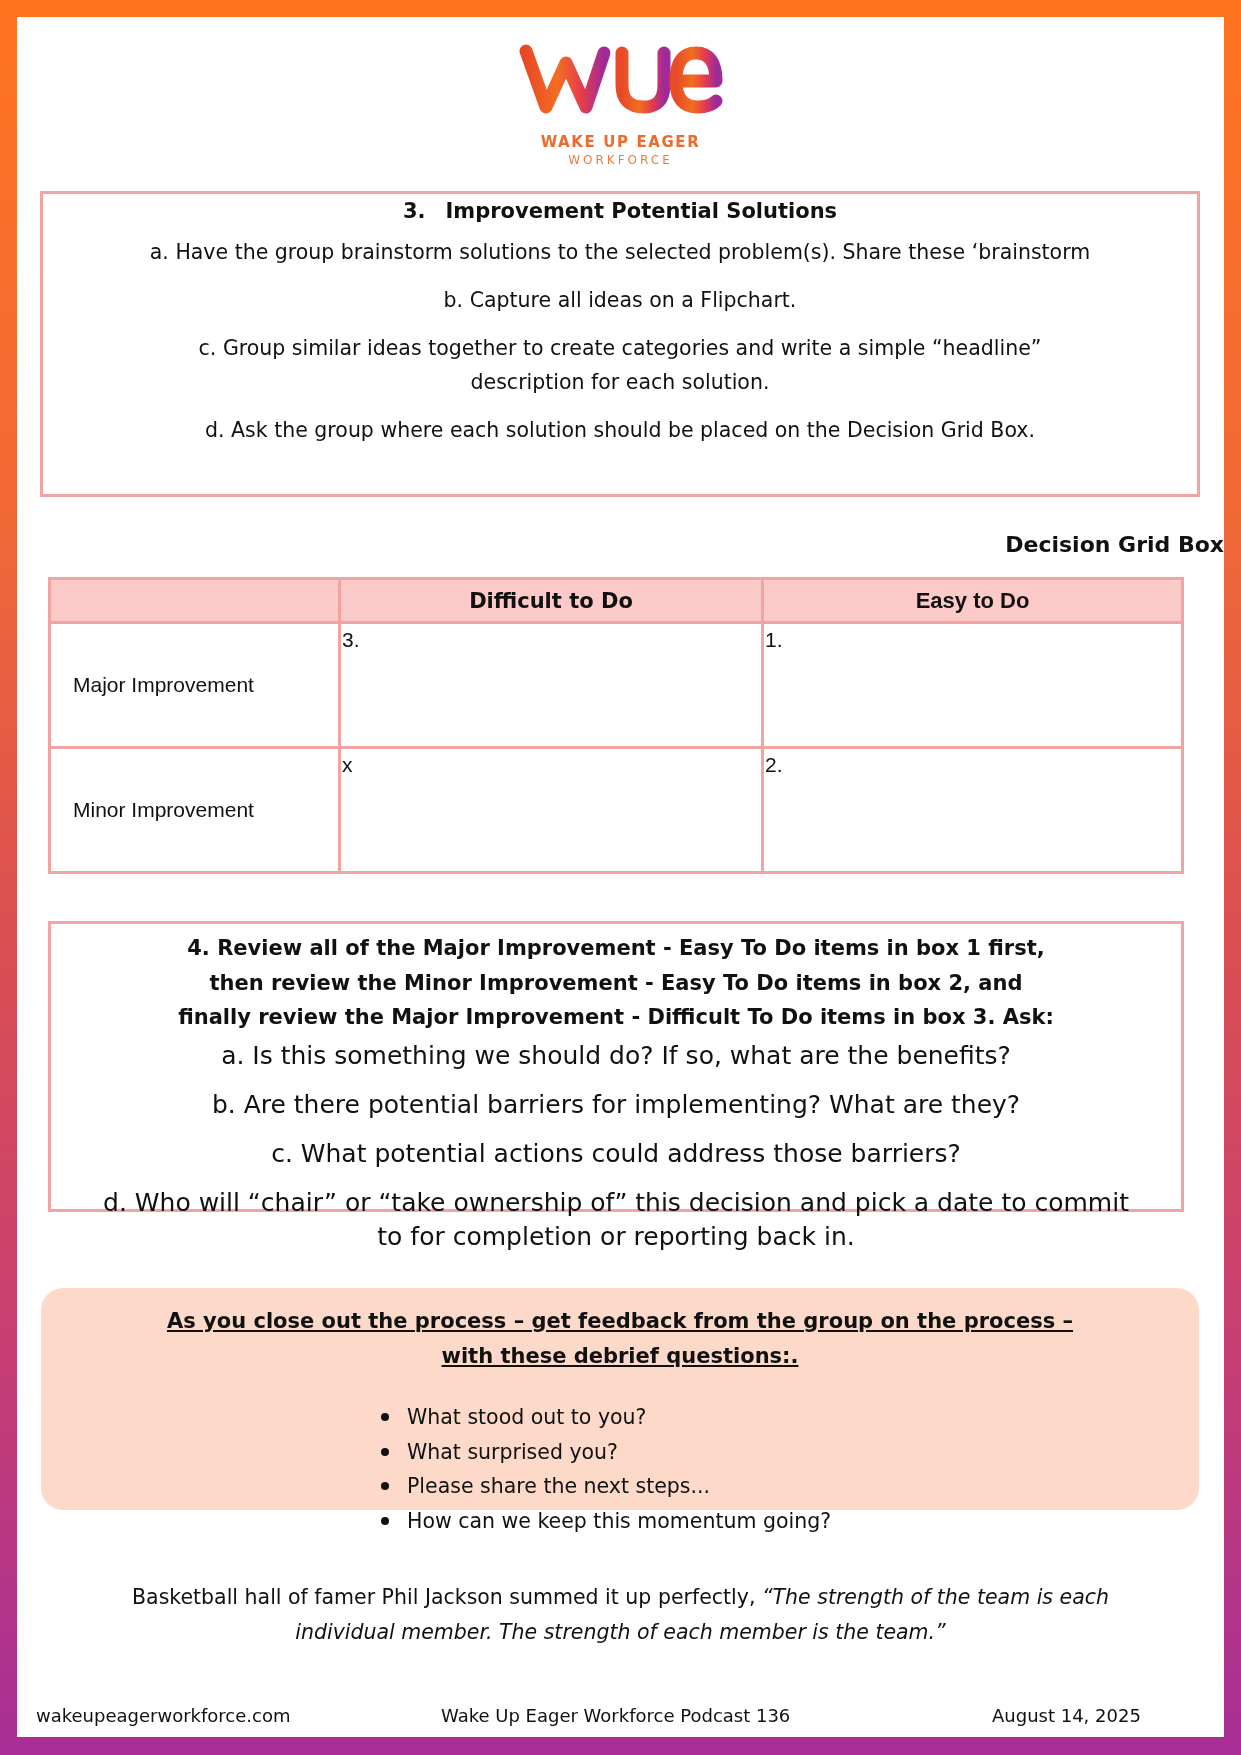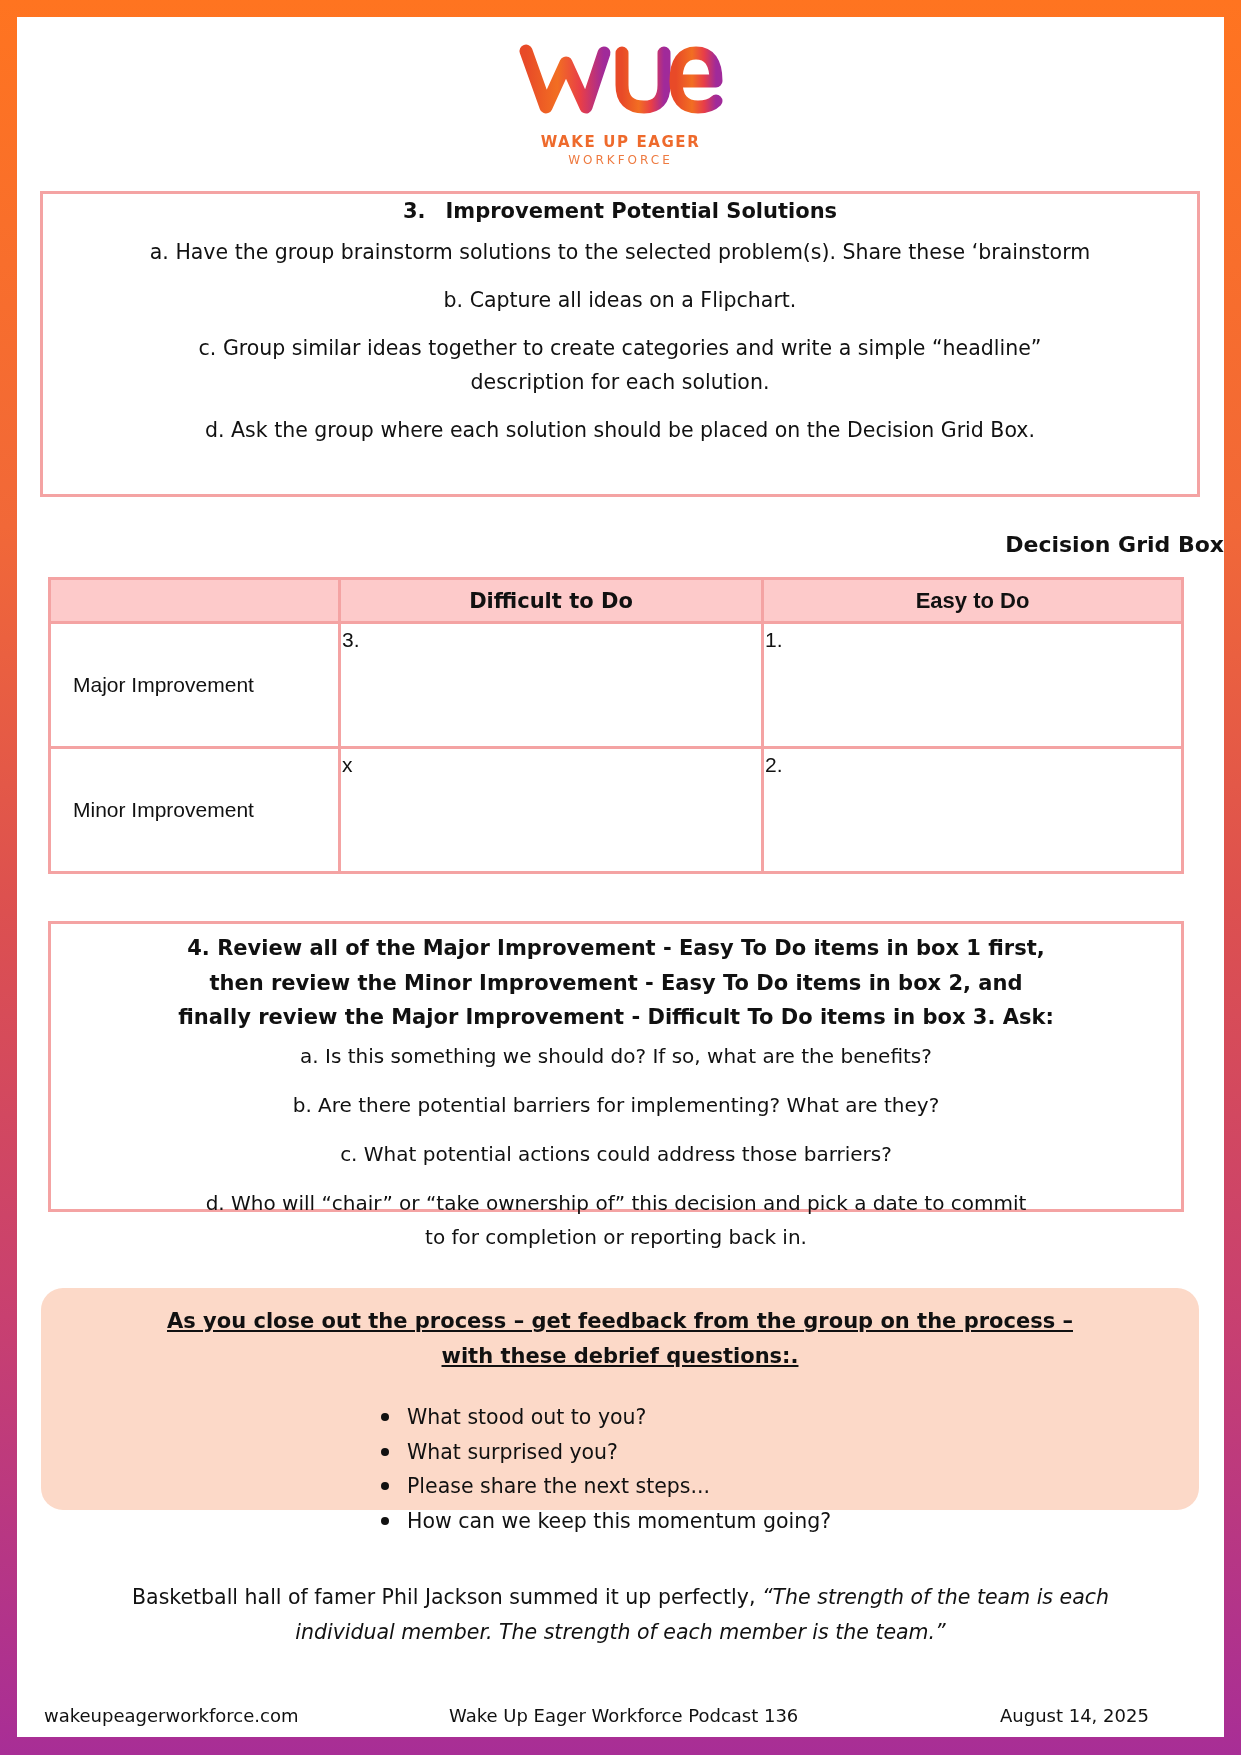--- a/index.html
+++ b/index.html
@@ -47,21 +47,21 @@
   table.grid th {
     background: #FDCACA; height: 41px; font-size: 22px; font-weight: bold;
   }
   table.grid th.difficult { font-family: "DejaVu Sans", sans-serif; font-size: 21px; }
   table.grid td.rowlabel {
     width: 265px; font-size: 21px; padding-left: 22px; text-align: left; height: 122px;
   }
   table.grid td.cell { vertical-align: top; font-size: 21px; padding-left: 1px; padding-top: 4px; }
   .box2 { left: 31px; top: 904px; width: 1136px; height: 291px; }
   .box2 .hd { font-weight: bold; font-size: 21px; line-height: 34.5px; margin-top: 7px; }
-  .box2 p { margin: 0; font-size: 20px; line-height: 34px; }
+  .box2 p { margin: 0; font-size: 25px; line-height: 34px; }
   .box2 .qa { margin-top: 4px; }
   .box2 .qb, .box2 .qc, .box2 .qd { margin-top: 15px; }
   .debrief {
     position: absolute; left: 24px; top: 1271px; width: 1158px; height: 222px;
     background: #FCD9C8; border-radius: 22px; text-align: center; text-decoration: underline;
   }
   .debrief .hd { font-weight: bold; font-size: 21px; line-height: 34.5px; margin-top: 16px; }
   .debrief ul {
     list-style: none; margin: 14px 0 0 0; padding: 0;
     position: absolute; left: 336px; top: 98px; text-align: left;
@@ -69,21 +69,21 @@
   .debrief li { font-size: 20.5px; line-height: 34.5px; position: relative; padding-left: 30px; }
   .debrief li .bullet {
     position: absolute; left: 4px; top: 13px; width: 8px; height: 8px; border-radius: 50%; background: #111;
   }
   .quote {
     position: absolute; left: 0; right: 0; top: 1563px; text-align: center;
     font-size: 20.5px; line-height: 34.5px;
   }
   .quote em { font-style: italic; }
   .footer {
-    position: absolute; top: 1688px; font-size: 18px; color: #111; margin-left: 8px;
+    position: absolute; top: 1688px; font-size: 18px; color: #111;
   }
   .f-left { left: 19px; }
   .f-mid { left: 424px; }
   .f-right { left: 975px; }
 </style>
 </head>
 <body>
 
 <div class="page">
 

